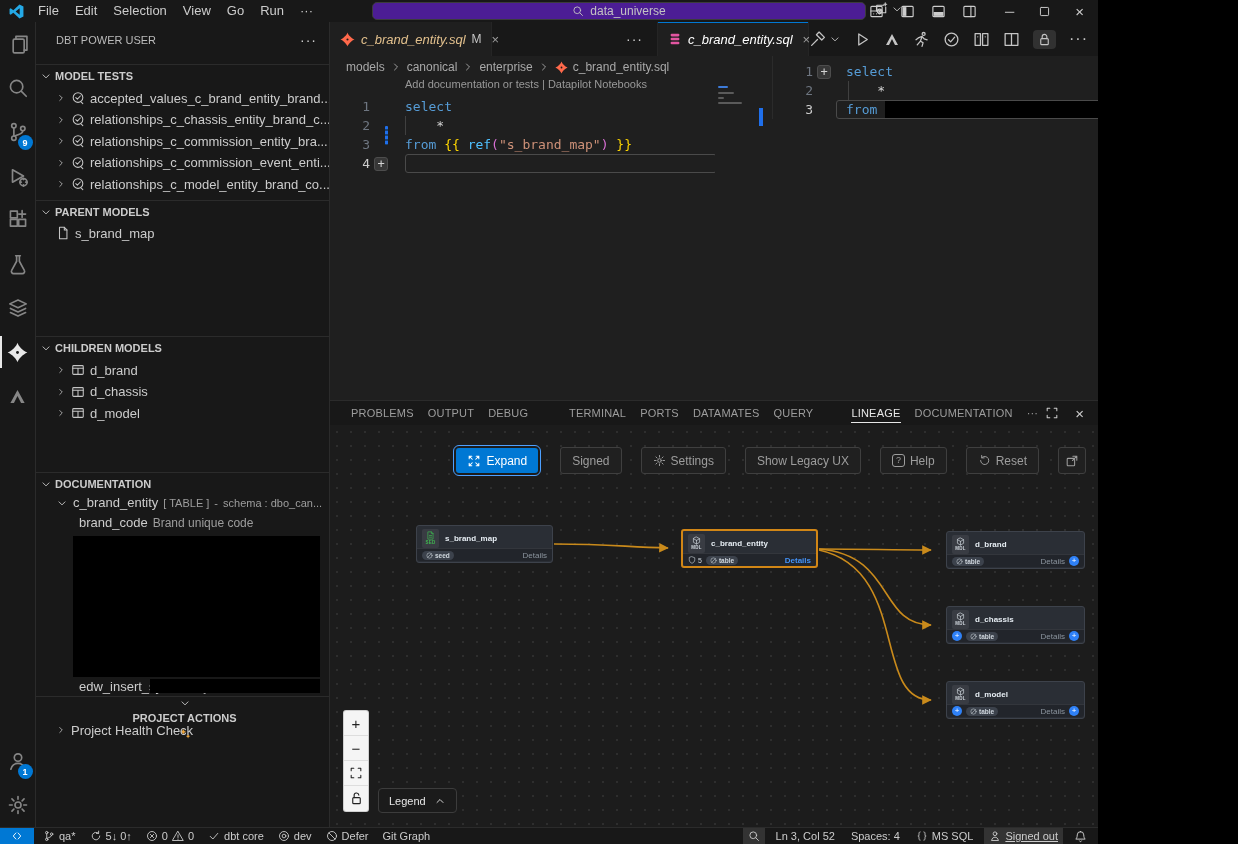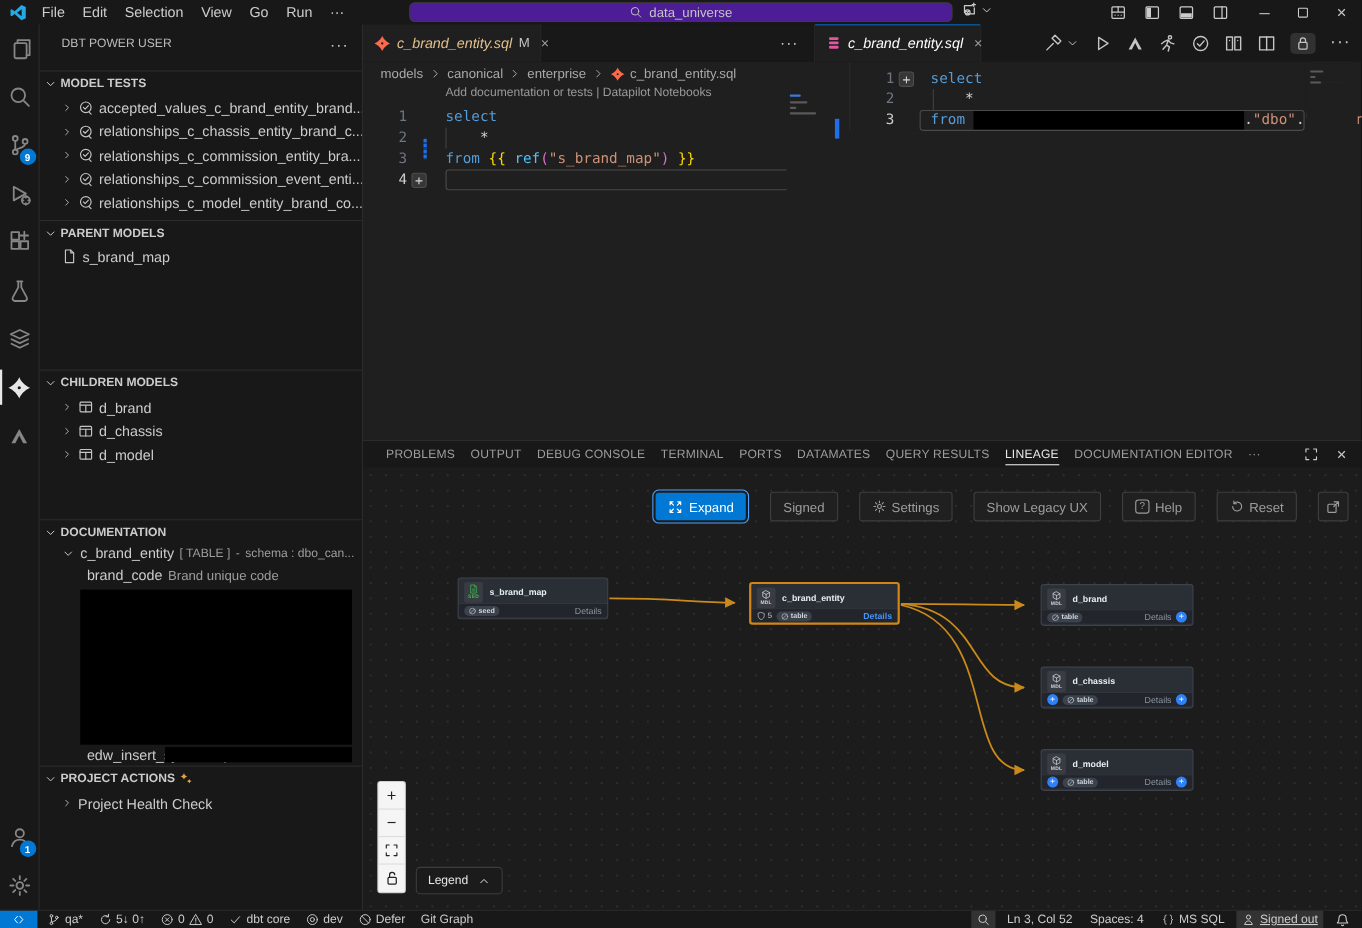--- a/index.html
+++ b/index.html
@@ -1,18 +1,18 @@
 <!DOCTYPE html>
 <html><head>
 <meta charset="utf-8">
 <style>
   * { margin:0; padding:0; box-sizing:border-box; }
   html,body { background:#000; }
   body { font-family:"Liberation Sans", sans-serif; }
-  .window { position:relative; width:1238px; height:844px; background:#1f1f1f; overflow:hidden; color:#cccccc; }
+  .window { position:relative; width:1098px; height:844px; background:#1f1f1f; overflow:hidden; color:#cccccc; }
 
   
   .titlebar { position:absolute; left:0; top:0; width:100%; height:22px; background:#181818; display:flex; align-items:center; font-size:13px; z-index:50; }
   .tb-logo { width:16px; height:16px; margin:0 6px 0 8px; display:flex; align-items:center; justify-content:center; }
   .menu-item { padding:0 8px; height:22px; line-height:22px; color:#cccccc; cursor:default; }
   .nav-arrows { display:flex; gap:14px; margin-left:62px; font-size:14px; color:#cccccc; }
   .cmd-center { position:absolute; left:372px; top:2px; width:494px; height:18px; background:#4c1d95; border:1px solid #3c3c3c; border-radius:5px; display:flex; align-items:center; justify-content:center; gap:6px; color:#c3c3c3; font-size:12px; }
   .tb-right { position:absolute; right:0; top:0; height:22px; display:flex; align-items:center; gap:18px; padding-right:14px; }
   .tb-cast { position:absolute; left:874px; top:1px; display:flex; align-items:center; gap:2px; }
   .layout-icons { display:flex; gap:16px; align-items:center; }
@@ -485,21 +485,21 @@
       <span>brand_code</span>
       <span class="doc-dim" style="font-size:12px;">Brand unique code</span>
     </div>
     <div class="redact" style="left:37px; top:514px; width:247px; height:141px;"></div>
     <div class="doc-row" style="left:43px; top:657px; height:15px; overflow:hidden; width:245px;">
       <span style="line-height:22px;">edw_insert_system</span>
       <span class="doc-dim" style="font-size:12px; line-height:22px;">Syste</span>
     </div>
     <div class="redact" style="left:114px; top:657px; width:170px; height:14px;"></div>
 
-    <div class="section-head" style="top:674px;">
+    <div class="section-head" style="top:674px;flex-direction:column;">
       <span class="chev icon">
           <svg width="12" height="12" viewBox="0 0 16 16" fill="none" stroke="currentColor" stroke-width="1.2" stroke-linecap="round" stroke-linejoin="round">
             <path d="M4 6.5 8 10.5 12 6.5"></path>
           </svg>
         </span>
       <span>PROJECT ACTIONS</span>
       <span class="sparkle icon" id="sparkle-ic">
           <svg width="14" height="14" viewBox="0 0 16 16">
             <path fill="#e8a33d" d="M6 2c.5 2 1.5 3 3.5 3.5C7.5 6 6.5 7 6 9 5.5 7 4.5 6 2.5 5.5 4.5 5 5.5 4 6 2zM11.5 8c.35 1.4 1 2.1 2.5 2.5-1.5.4-2.15 1.1-2.5 2.5-.35-1.4-1-2.1-2.5-2.5 1.5-.4 2.15-1.1 2.5-2.5z"></path>
           </svg>

